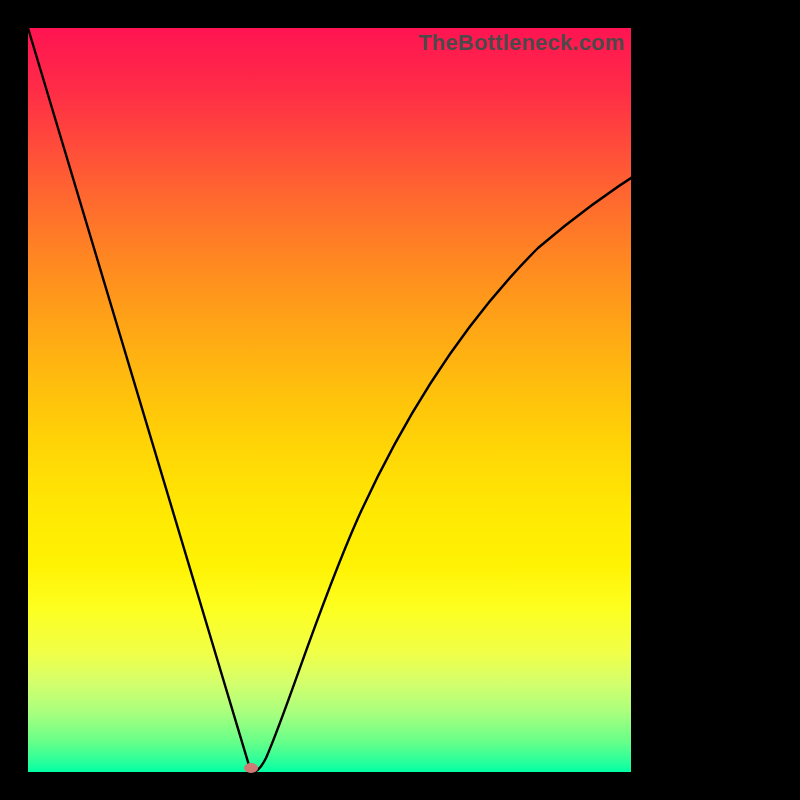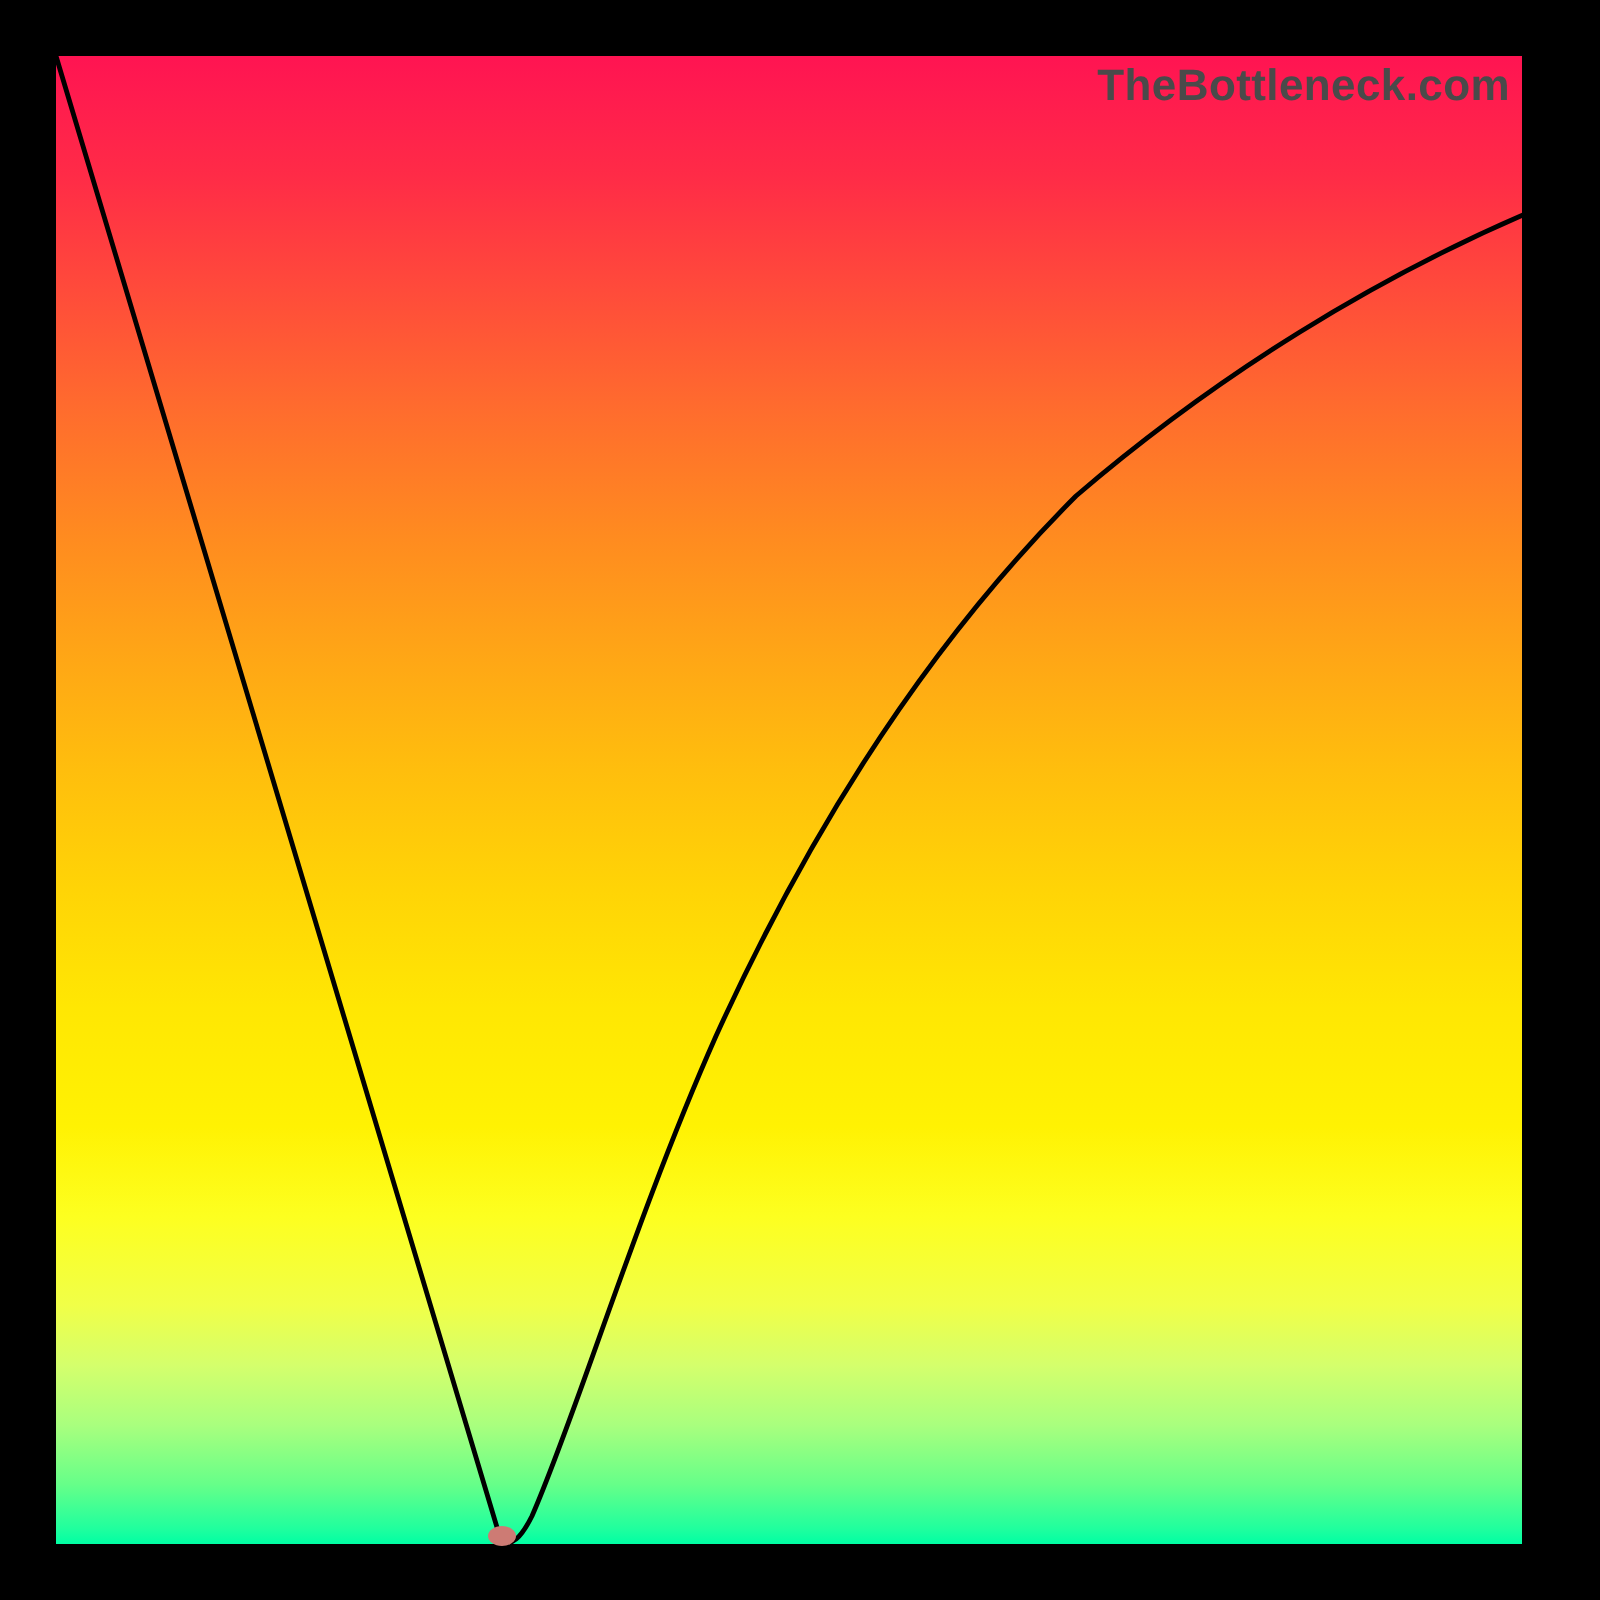--- a/index.html
+++ b/index.html
@@ -14,21 +14,21 @@
   .frame {
     position: relative;
     width: 800px;
     height: 800px;
     background: #000;
   }
   .plot-area {
     position: absolute;
     left: 28px;
     top: 28px;
-    width: 733px;
+    width: 603px;
     height: 744px;
     
     background: linear-gradient(
       to bottom,
       #ff1452 0%,
       #ff2b47 8%,
       #ff4c3a 16%,
       #ff6d2d 24%,
       #ff8a20 32%,
       #ffa516 40%,

